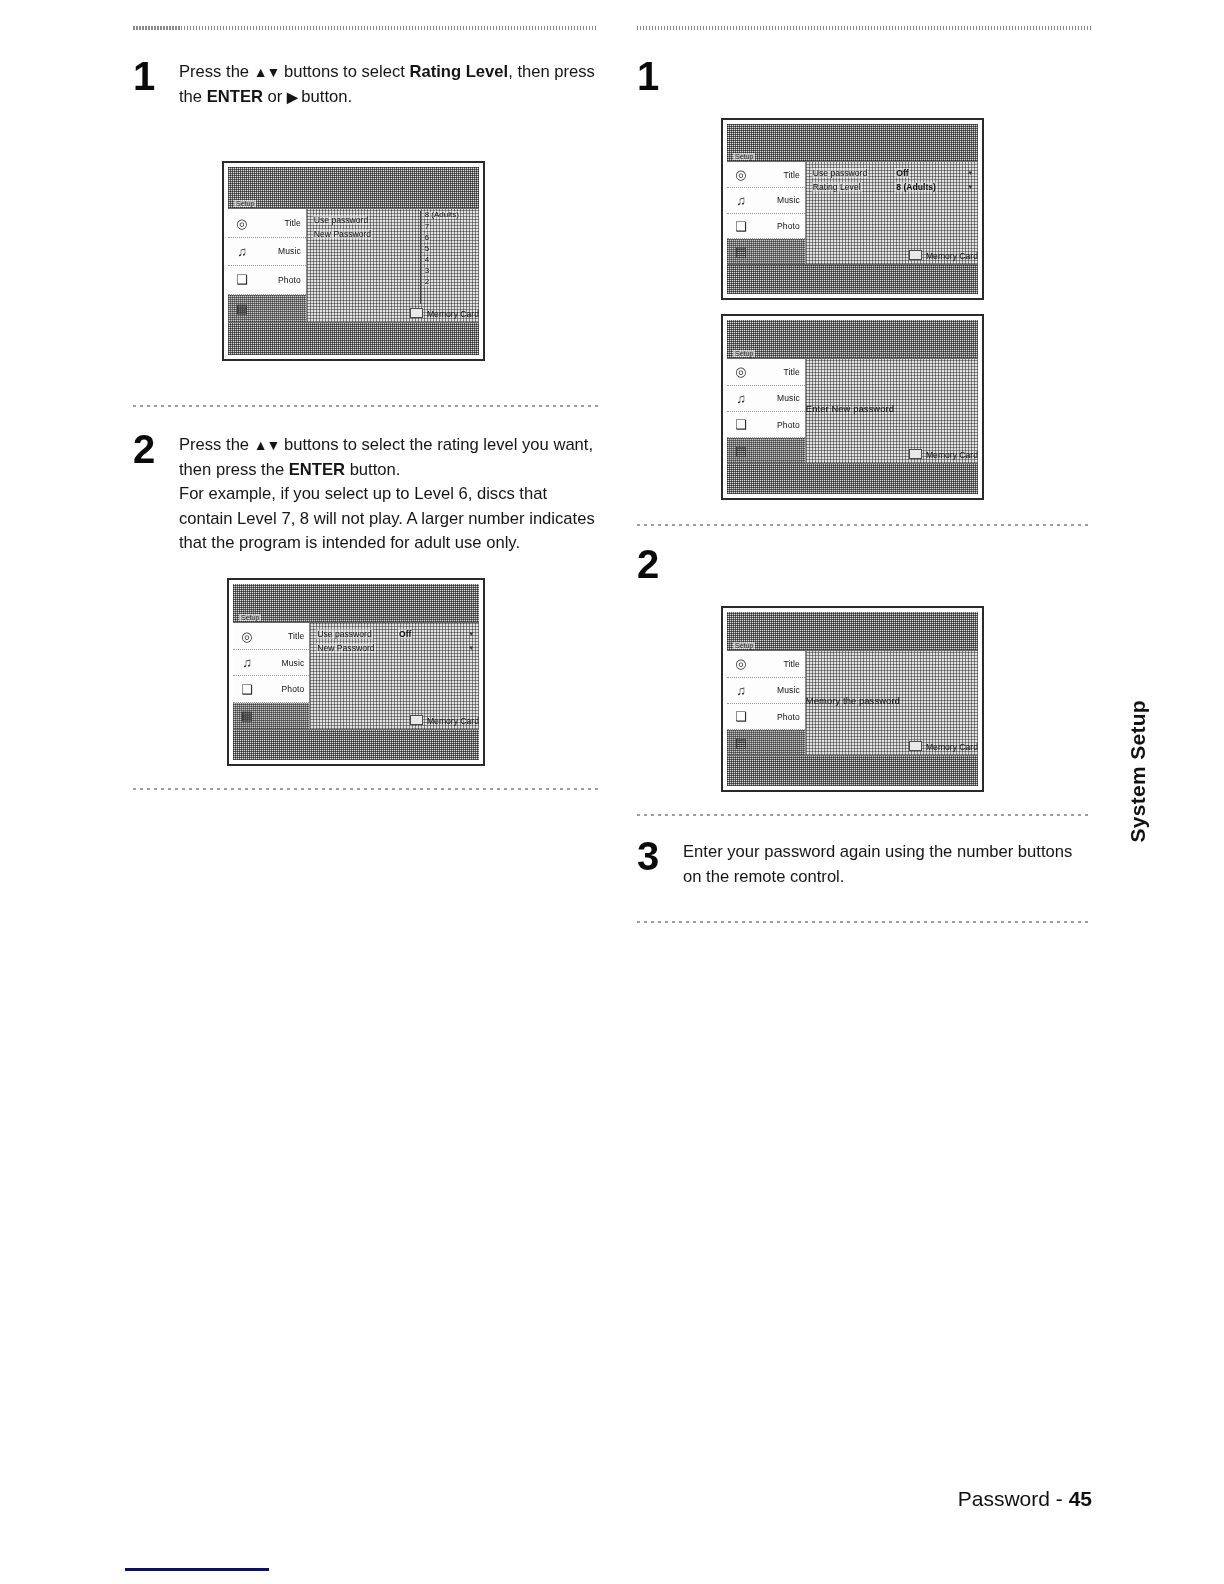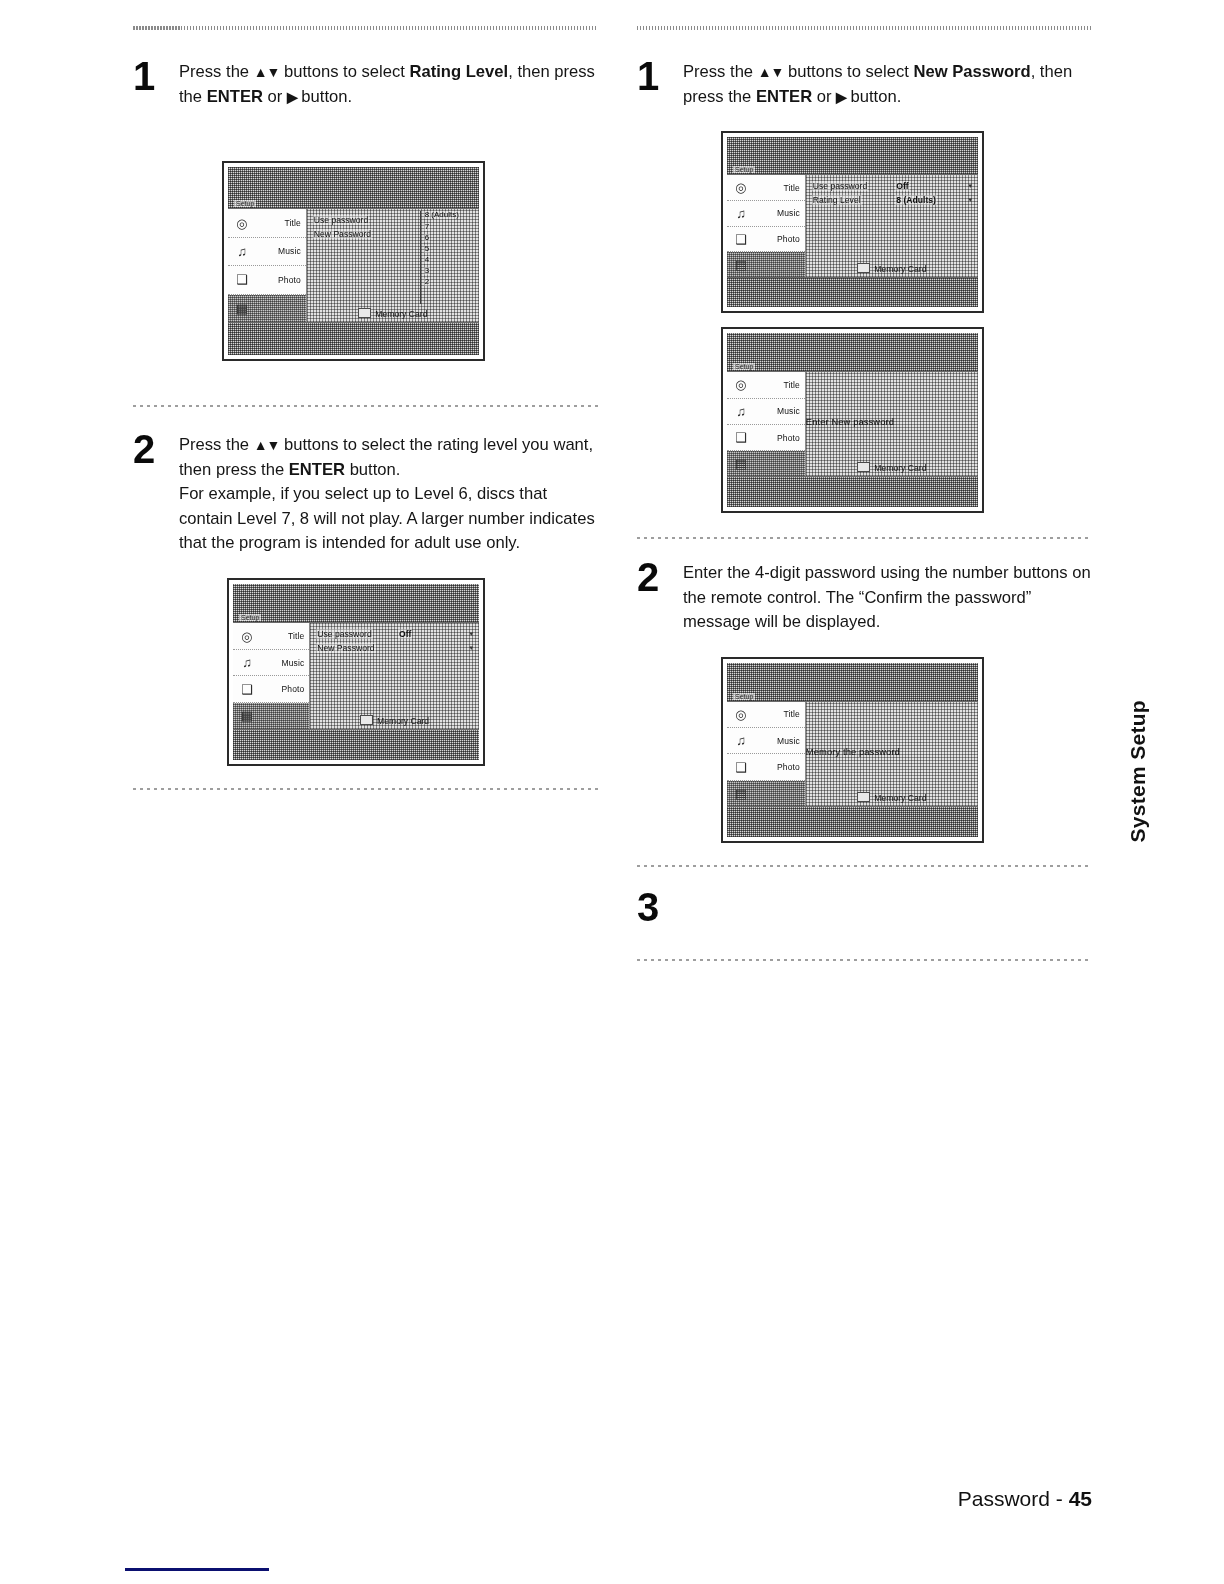--- a/index.html
+++ b/index.html
@@ -166,21 +166,21 @@
     width:max-content;padding:0 1px;
   }
   .osd-centermsg{
     position:absolute;left:0;right:0;top:42%;
     text-align:left;
     font-size:9.4px;color:#0b0b0b;
     letter-spacing:.1px;
   }
   .osd-memory{
     position:absolute;left:0;right:0;bottom:3px;
-    text-align:center;
+    text-align:right;
     font-size:8.6px;color:#131313;
   }
   .osd-memory .mc-ico{
     display:inline-block;width:11px;height:8px;
     border:1px solid #4a4a4a;background:#e9e9e9;
     vertical-align:-1px;margin-right:4px;
   }
   .osd-bottombar{
     height:17%;
     border-top:1px solid #6a6a6a;
@@ -321,21 +321,20 @@
     <div class="sep dash" style="margin-top:22px;"></div>
   </div>
 
   <div class="col col-right">
 
 
     <div class="sep" style="margin-top:26px;"></div>
 
     <div class="step" style="margin-top:26px;">
       <div class="step-num">1</div>
-      <div class="step-body"><span>Press the </span><b class="arrows">▲▼</b><span> buttons to select </span><b>New Password</b><span>, then press the </span><b>ENTER</b><span> or </span><b class="arrows">▶</b><span> button.</span></div>
     </div>
 
     <div class="osd" style="margin:22px 0 0 84px;width:263px;height:182px;">
       <div class="osd-inner">
           <div class="osd-titlebar noise">
             <span class="tb-label">Setup</span>
           </div>
           <div class="osd-main">
             <div class="osd-side">
               <div class="osd-side-item">
@@ -403,21 +402,20 @@
             </div>
           </div>
           <div class="osd-bottombar noise"></div>
         </div>
     </div>
 
     <div class="sep dash" style="margin-top:24px;"></div>
 
     <div class="step" style="margin-top:18px;">
       <div class="step-num">2</div>
-      <div class="step-body"><span>Enter the 4-digit password using the number buttons on the remote control. The “Confirm the password” message will be displayed.</span></div>
     </div>
 
     <div class="osd" style="margin:22px 0 0 84px;width:263px;height:186px;">
       <div class="osd-inner">
           <div class="osd-titlebar noise">
             <span class="tb-label">Setup</span>
           </div>
           <div class="osd-main">
             <div class="osd-side">
               <div class="osd-side-item">
@@ -443,20 +441,21 @@
             </div>
           </div>
           <div class="osd-bottombar noise"></div>
         </div>
     </div>
 
     <div class="sep dash" style="margin-top:22px;"></div>
 
     <div class="step" style="margin-top:20px;">
       <div class="step-num">3</div>
+      <div class="step-body"><span>Enter your password again using the number buttons on the remote control.</span></div>
     </div>
 
     <div class="sep dash" style="margin-top:32px;"></div>
   </div>
 
   <div class="side-tab">System Setup</div>
 
   <div class="footer">
     <span>Password - </span><b>45</b>
   </div>

